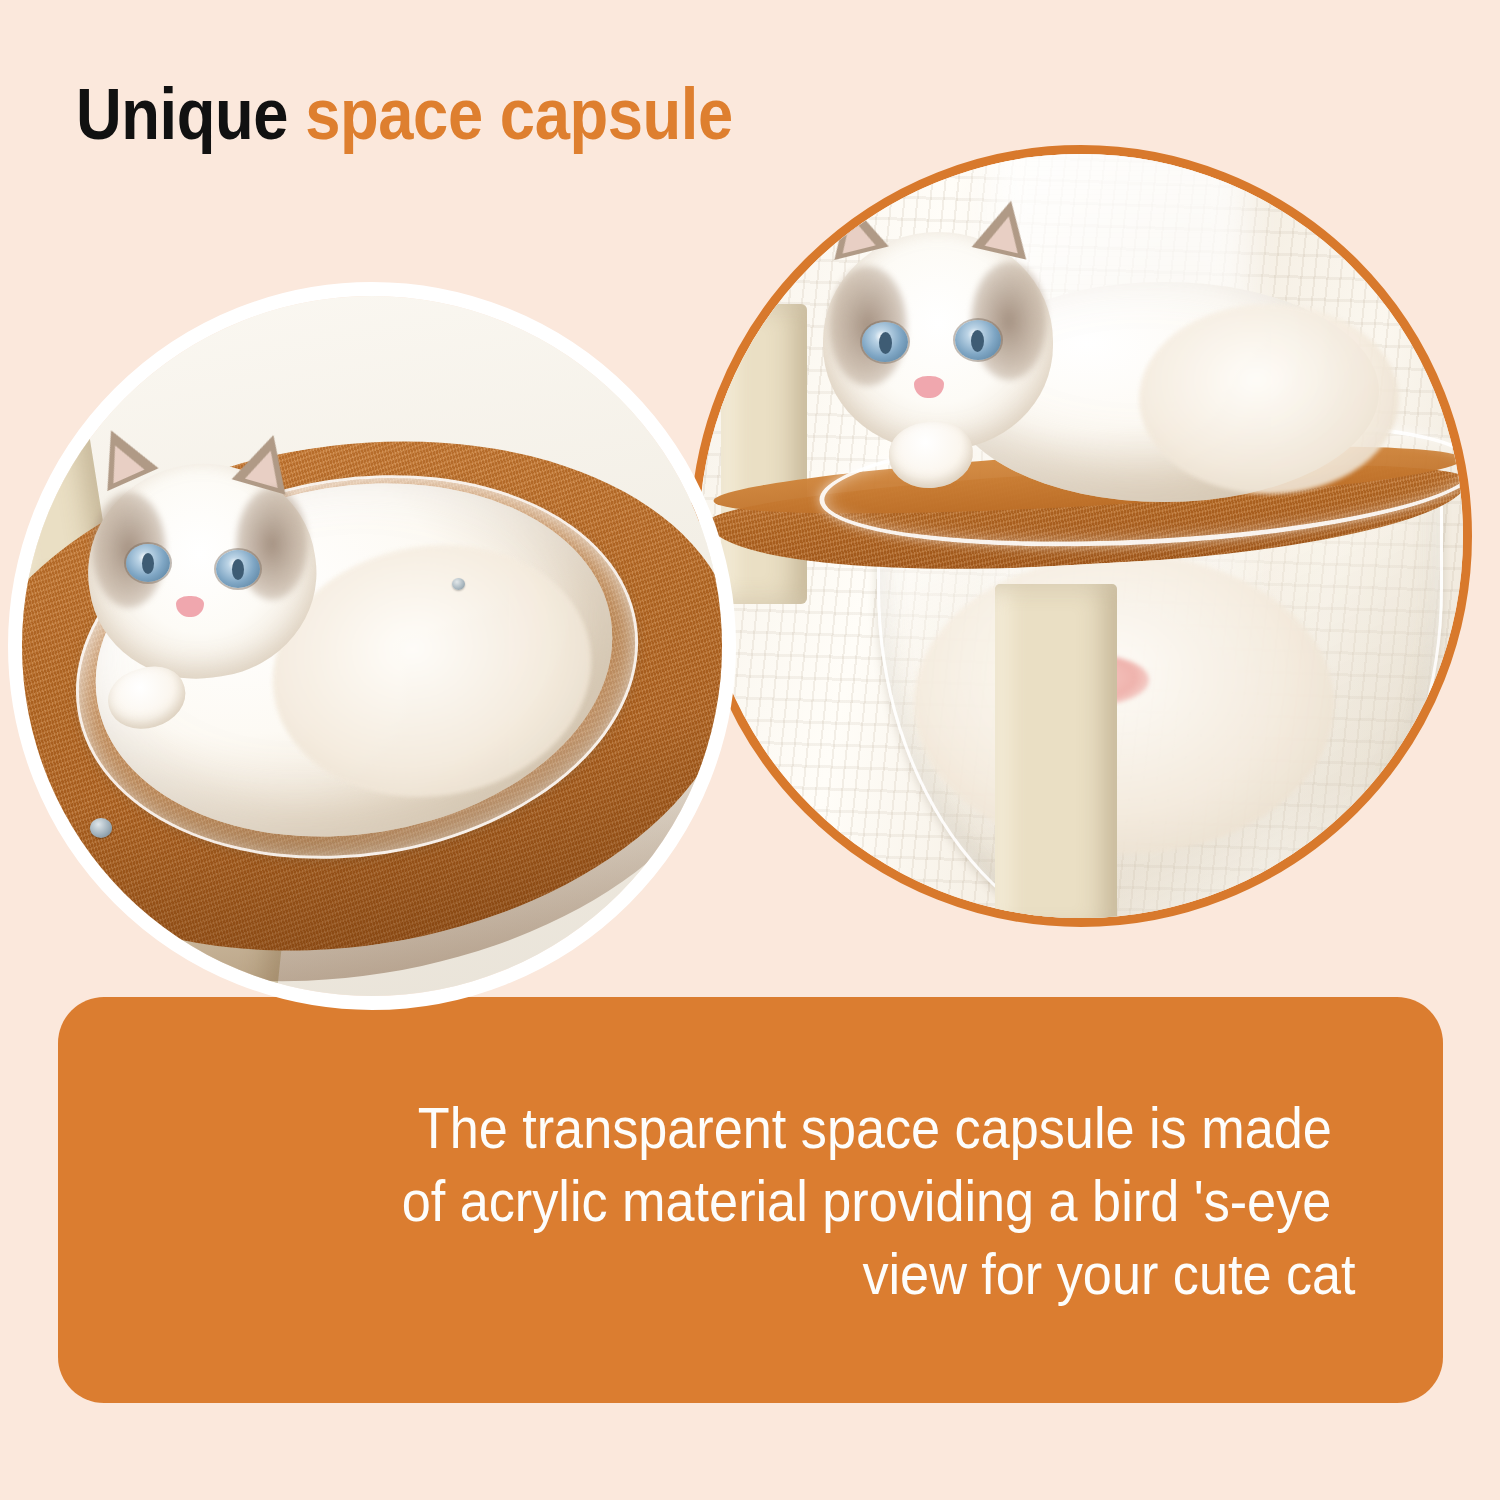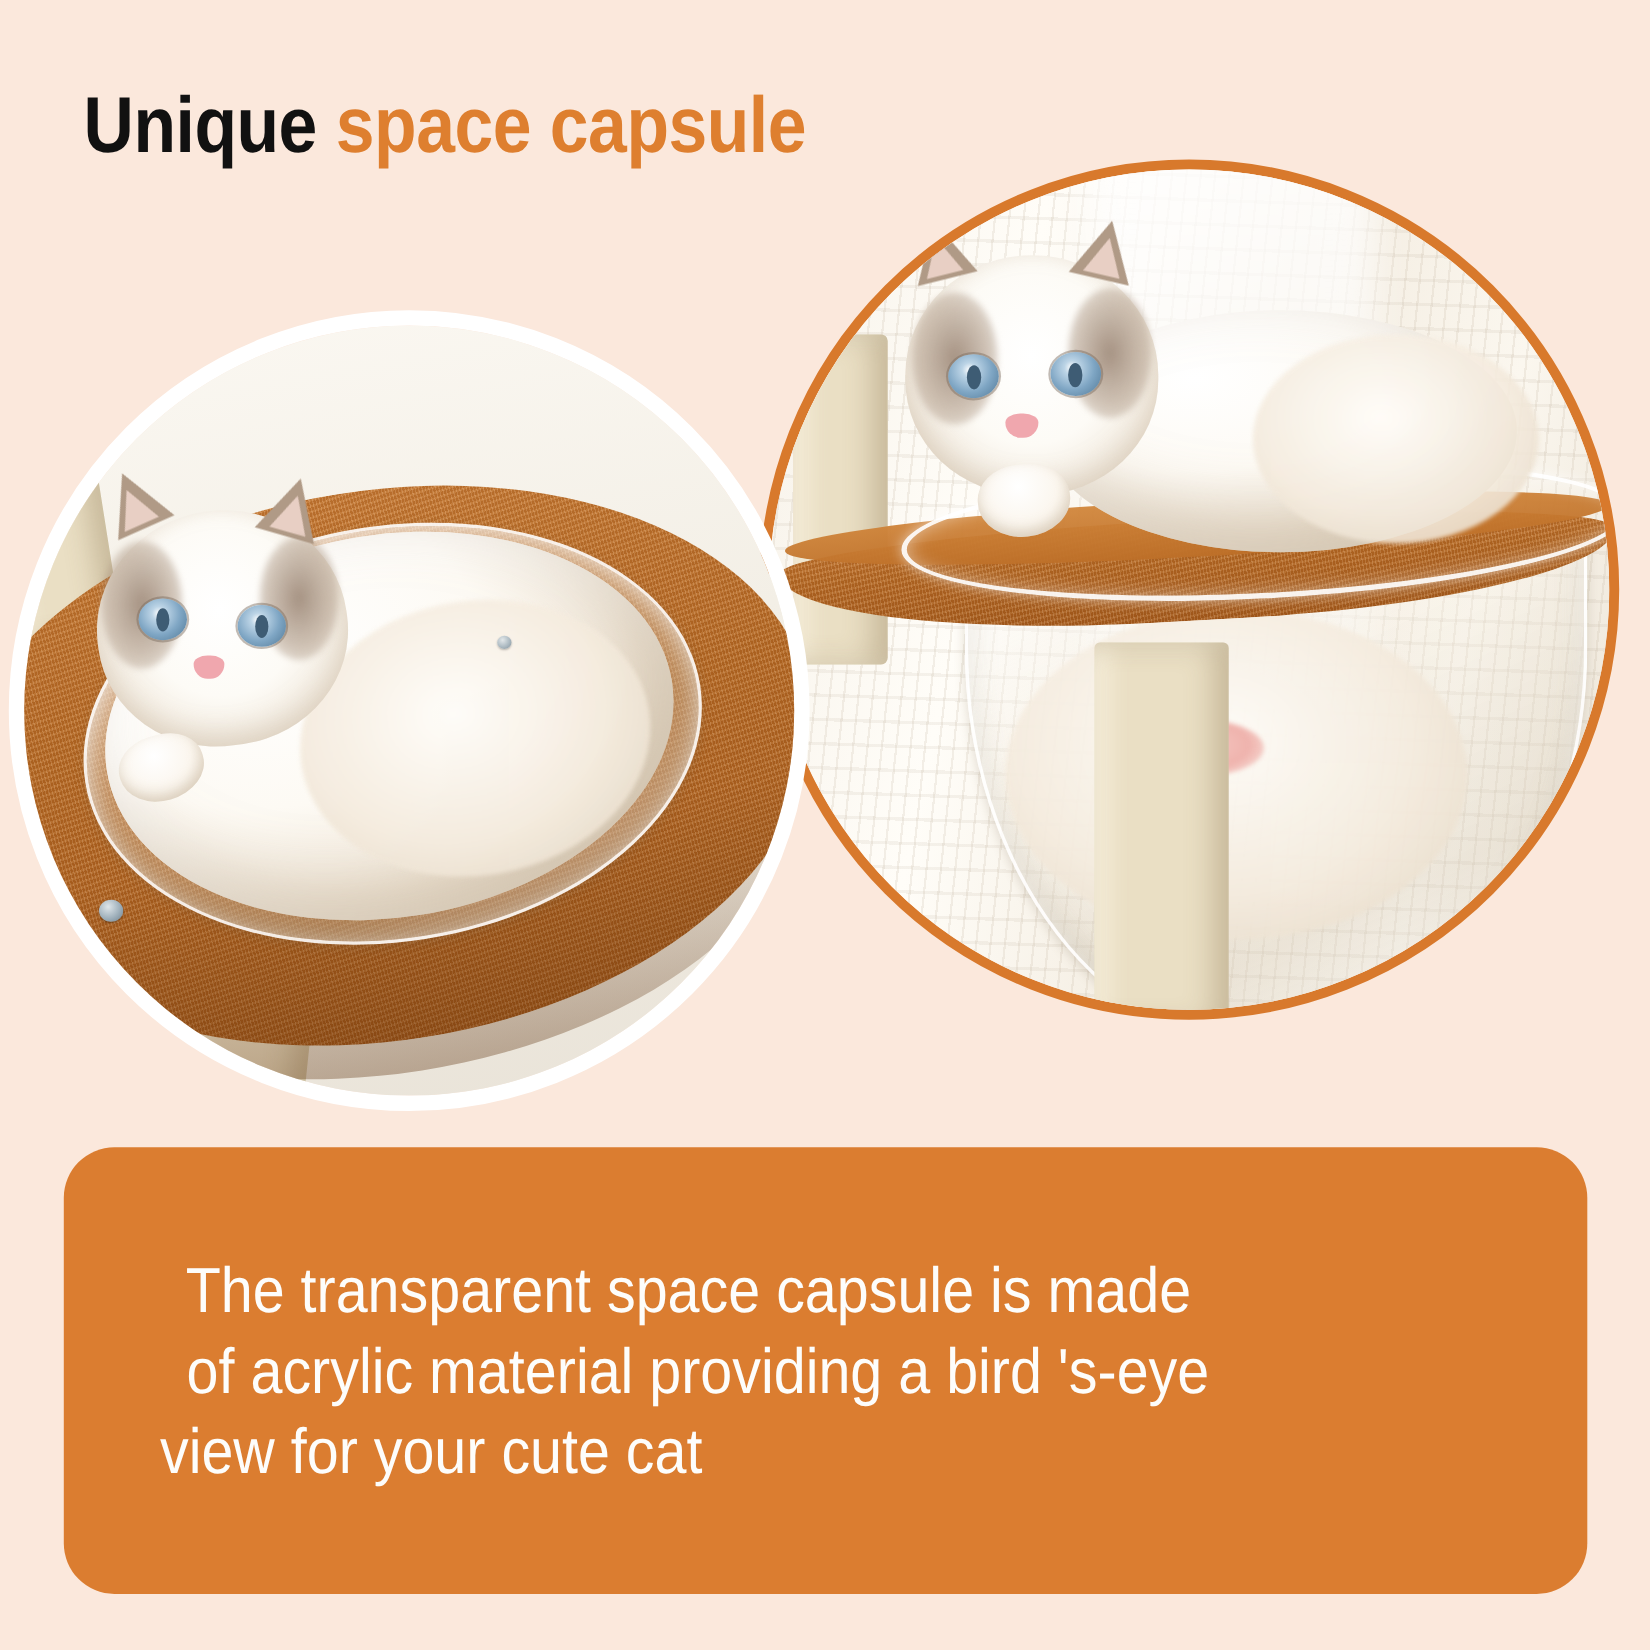--- a/index.html
+++ b/index.html
@@ -195,28 +195,28 @@
     position: absolute;
     border-radius: 50%;
     background: radial-gradient(circle at 38% 32%, #dfe6ea 0%, #9fb0bb 55%, #6e808c 100%);
     box-shadow: 0 1px 2px rgba(0,0,0,0.3);
   }
 
   
   .caption-panel {
     position: absolute;
     left: 58px;
-    top: 1043px;
+    top: 997px;
     width: 1385px;
     height: 406px;
     background: #db7d30;
     border-radius: 46px;
     display: flex;
     flex-direction: column;
-    align-items: flex-start;
+    align-items: flex-end;
     justify-content: center;
     box-sizing: border-box;
     padding: 0 60px;
   }
   .caption-line {
     color: #fdfdfb;
     font-size: 58px;
     line-height: 73px;
     font-weight: 400;
     letter-spacing: 0px;

